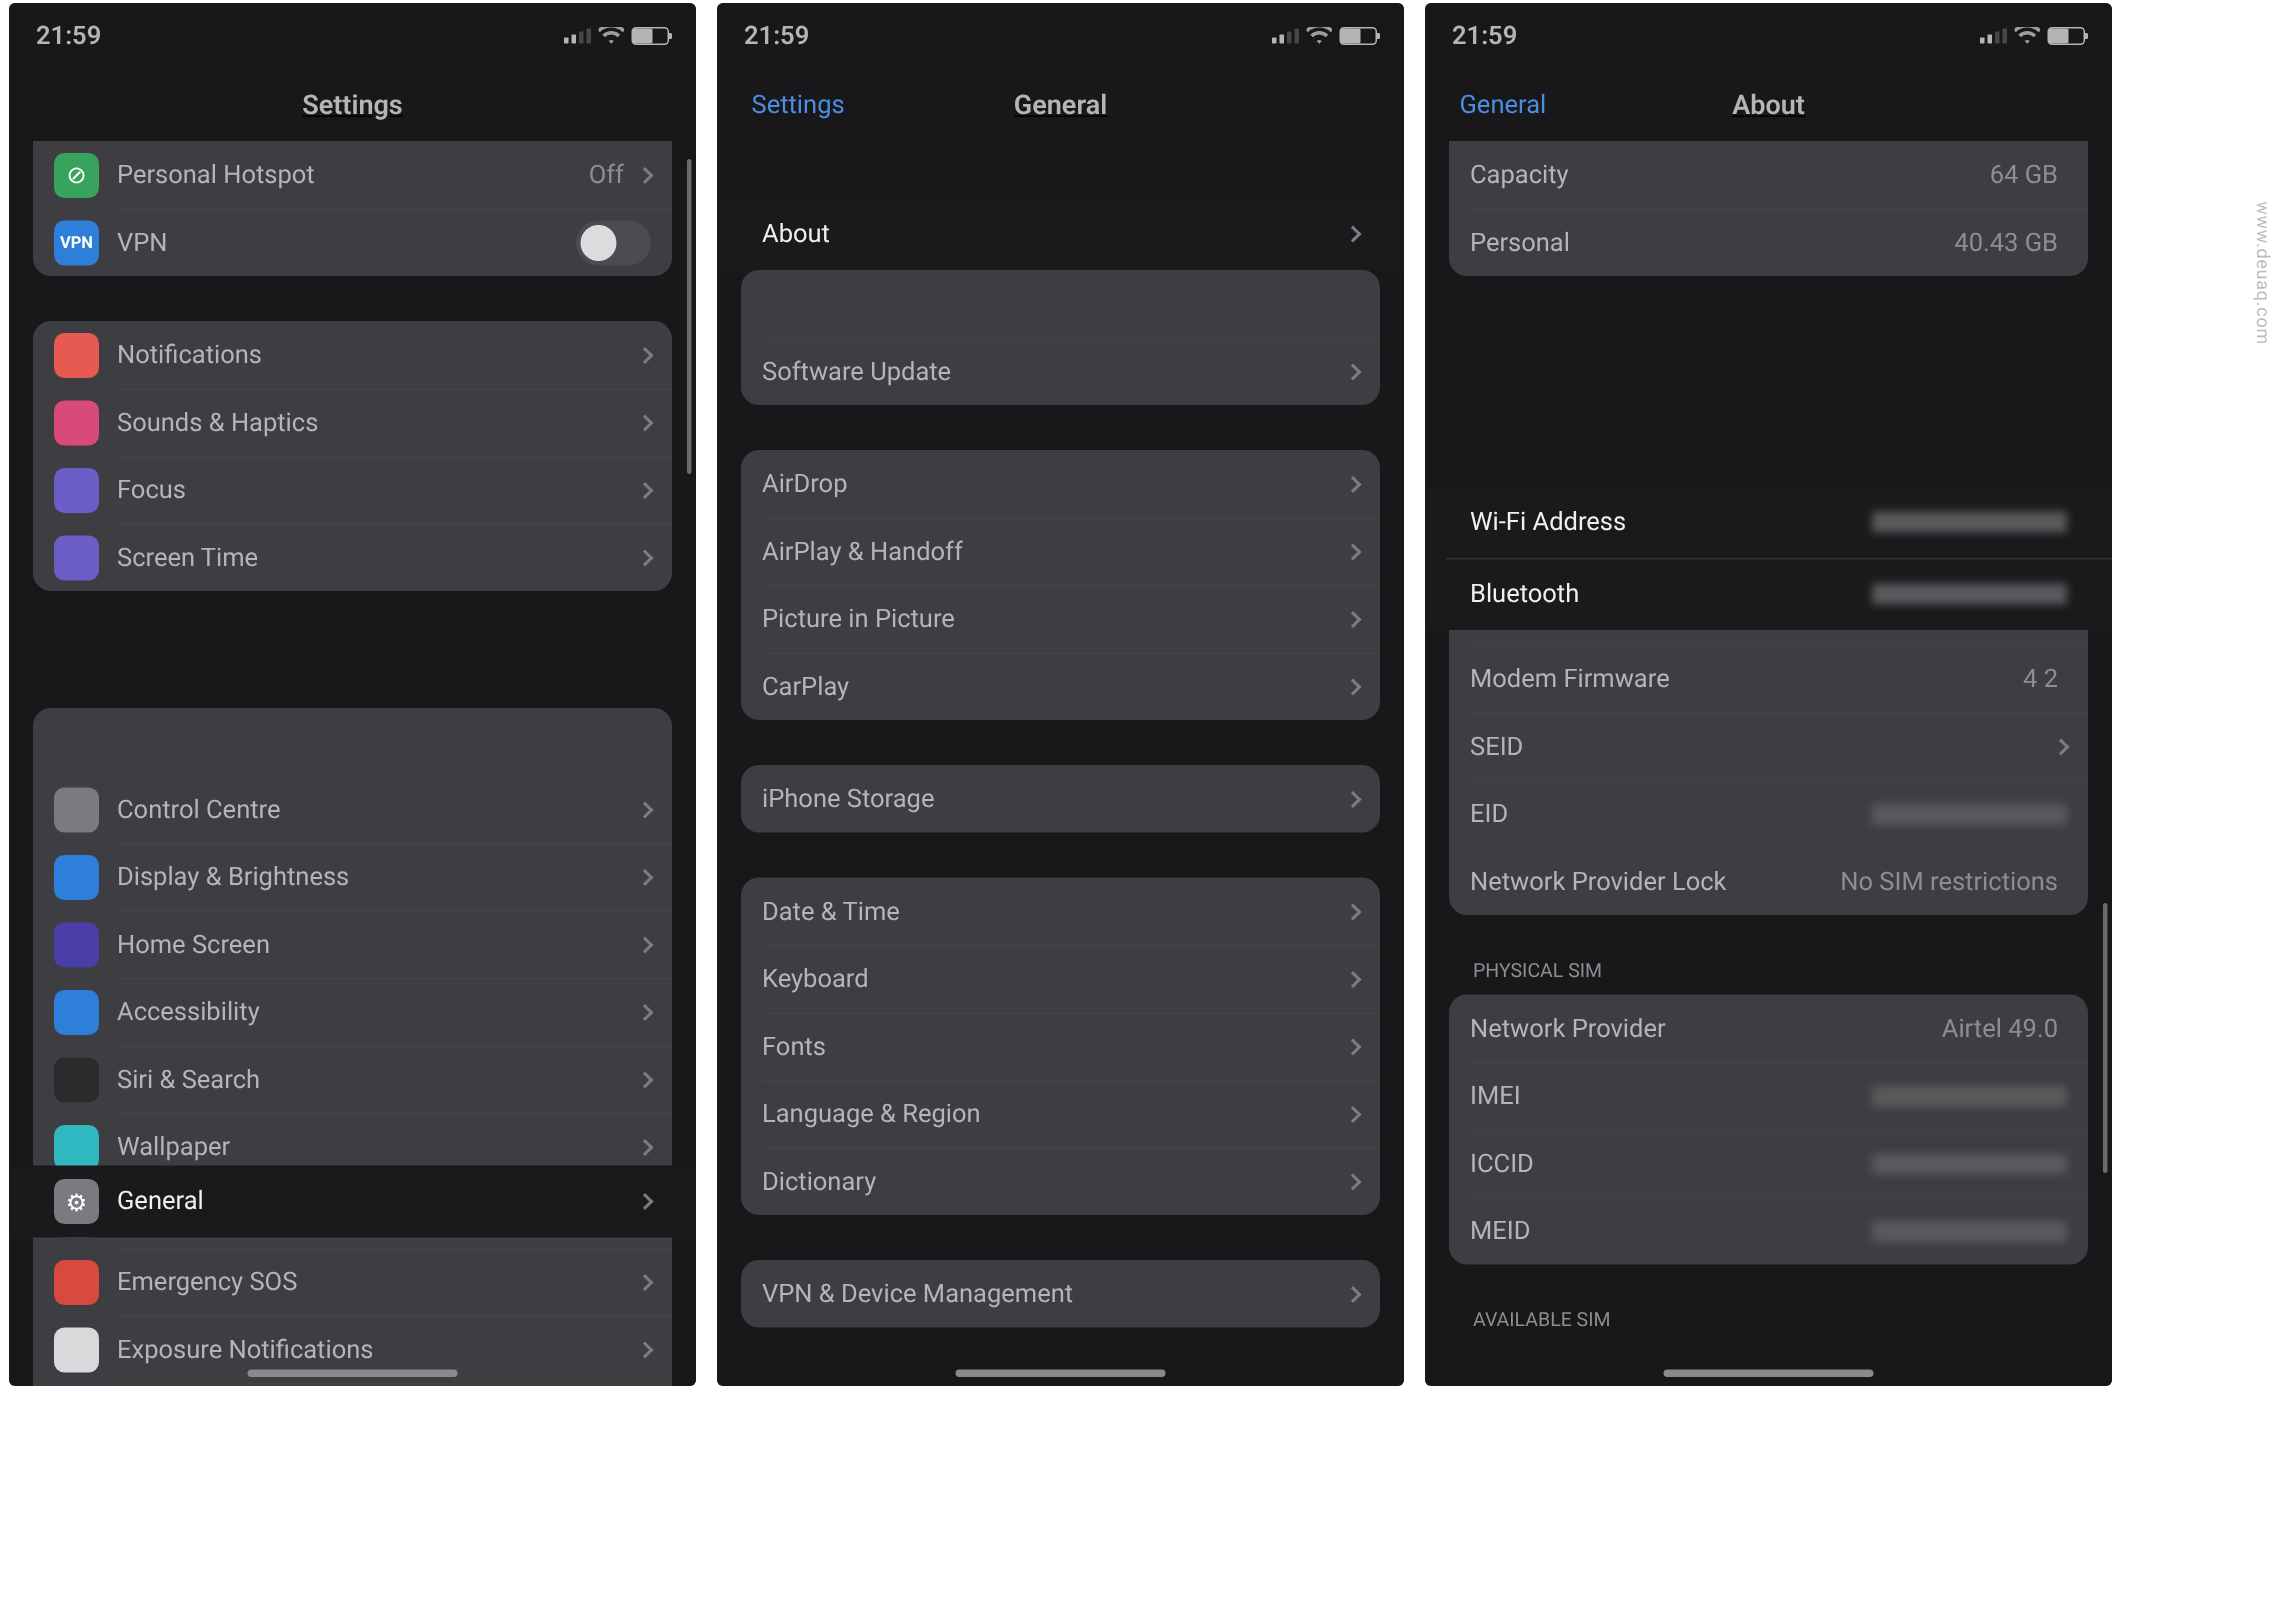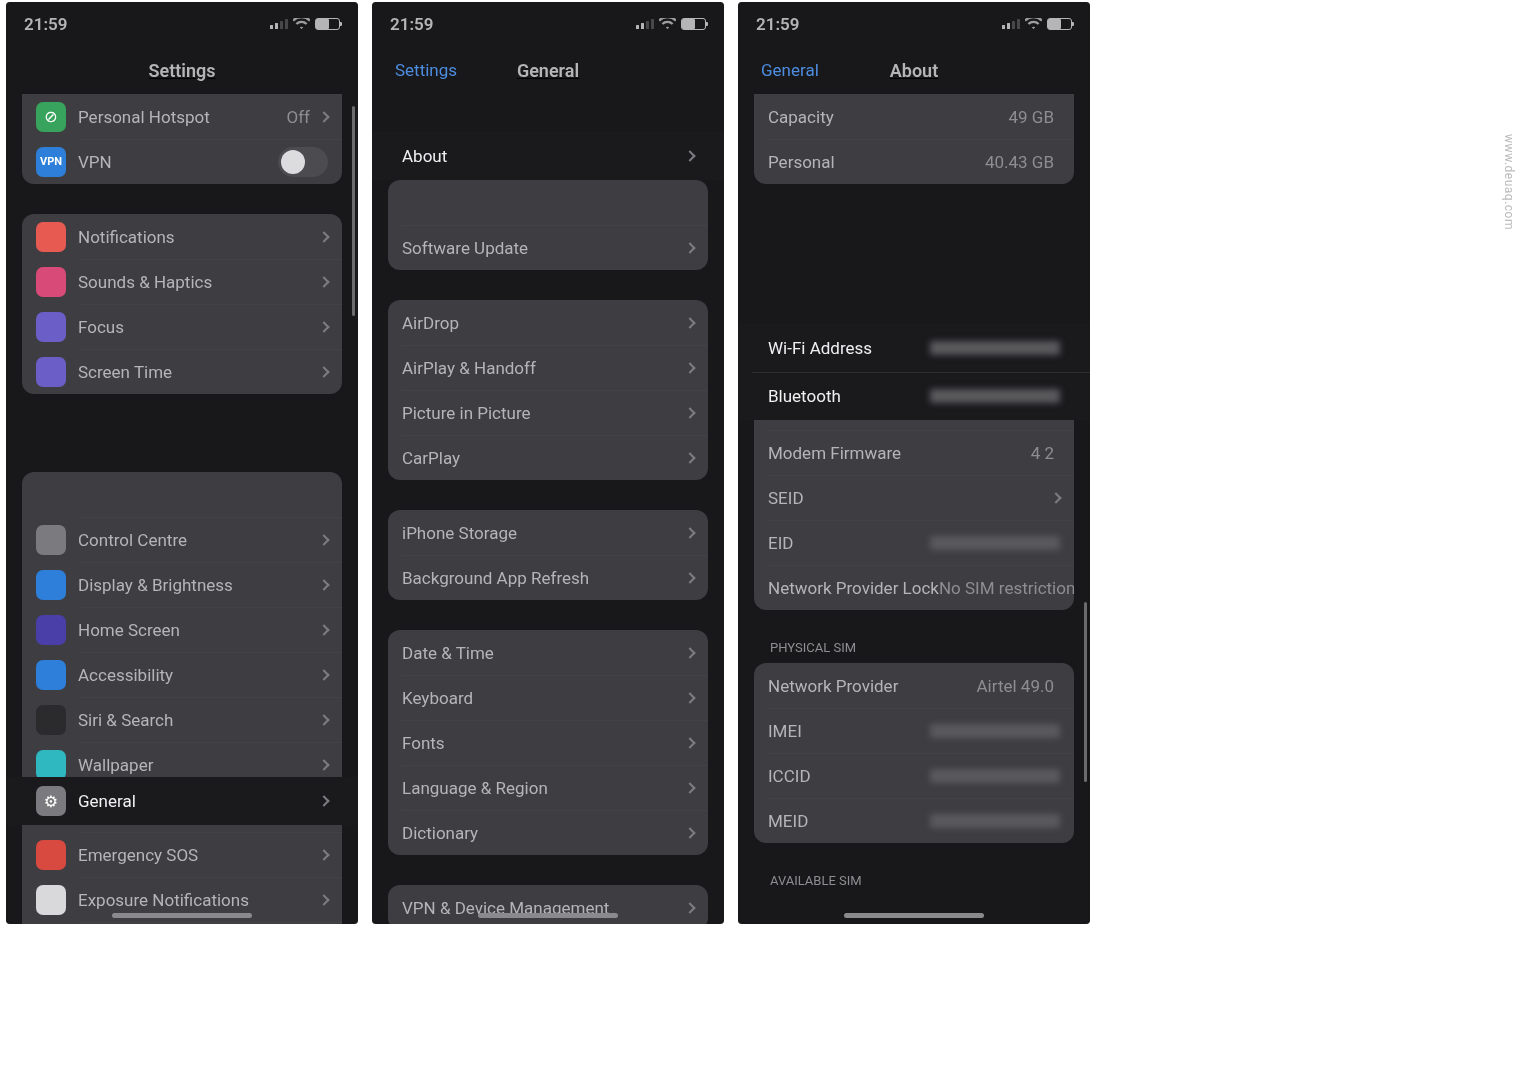--- a/index.html
+++ b/index.html
@@ -11,21 +11,21 @@
     --sep:#4a494c;
     --txt:#b5b4b7;
     --txt-dim:#8e8d91;
     --txt-hl:#f0eff2;
     --link:#4d8de0;
     --chev:#7d7c80;
   }
   *{box-sizing:border-box;font-family:-apple-system,BlinkMacSystemFont,"Segoe UI",Roboto,sans-serif;}
   body{margin:0;background:#fff;width:1524px;height:1078px;overflow:hidden;position:relative;}
   .stage{display:flex;gap:14px;padding:2px 6px;}
-  .phone{width:352px;height:922px;background:var(--bg-dim);border-radius:4px;position:relative;overflow:hidden;}
+  .phone{width:458px;height:922px;background:var(--bg-dim);border-radius:4px;position:relative;overflow:hidden;}
   .overlay{position:absolute;inset:0;background:rgba(0,0,0,.48);pointer-events:none;}
   .statusbar{height:44px;display:flex;align-items:center;justify-content:space-between;padding:0 18px;color:var(--txt);font-size:17px;font-weight:600;position:relative;z-index:1;}
   .sb-right{display:flex;align-items:center;gap:5px;}
   .sig{display:flex;align-items:flex-end;gap:2px;}
   .sig span{width:3px;background:var(--txt);border-radius:.5px;}
   .sig span:nth-child(1){height:4px;}
   .sig span:nth-child(2){height:6px;}
   .sig span:nth-child(3){height:8px;opacity:.3;}
   .sig span:nth-child(4){height:10px;opacity:.3;}
   .wifi{width:17px;height:12px;}
@@ -254,24 +254,20 @@
           <div class="cell">
             <span class="label">CarPlay</span>
             <span class="chev"></span>
           </div>
         </div>
     <div class="group" id="s2g3">
           <div class="cell">
             <span class="label">iPhone Storage</span>
             <span class="chev"></span>
           </div>
-          <div class="cell">
-            <span class="label">Background App Refresh</span>
-            <span class="chev"></span>
-          </div>
         </div>
     <div class="group" id="s2g4">
           <div class="cell">
             <span class="label">Date &amp; Time</span>
             <span class="chev"></span>
           </div>
           <div class="cell">
             <span class="label">Keyboard</span>
             <span class="chev"></span>
           </div>
@@ -321,21 +317,21 @@
     <div class="nav-back">
       <span class="chev"></span>
       <span>General</span>
     </div>
     <span class="nav-title">About</span>
   </div>
   <div class="scroll">
     <div class="group top0" id="s3g0" style="border-radius:0 0 12px 12px;">
           <div class="cell">
             <span class="label">Capacity</span>
-            <span class="value">49 GB</span>
+            <span class="value">64 GB</span>
           </div>
           <div class="cell">
             <span class="label">Personal</span>
             <span class="value">40.43 GB</span>
           </div>
         </div>
 
     <div class="highlight-strip no-dim" style="top:110px;height:96px;">
       <div class="cell" style="height:48px;">
         <span class="label">Wi-Fi Address</span>

